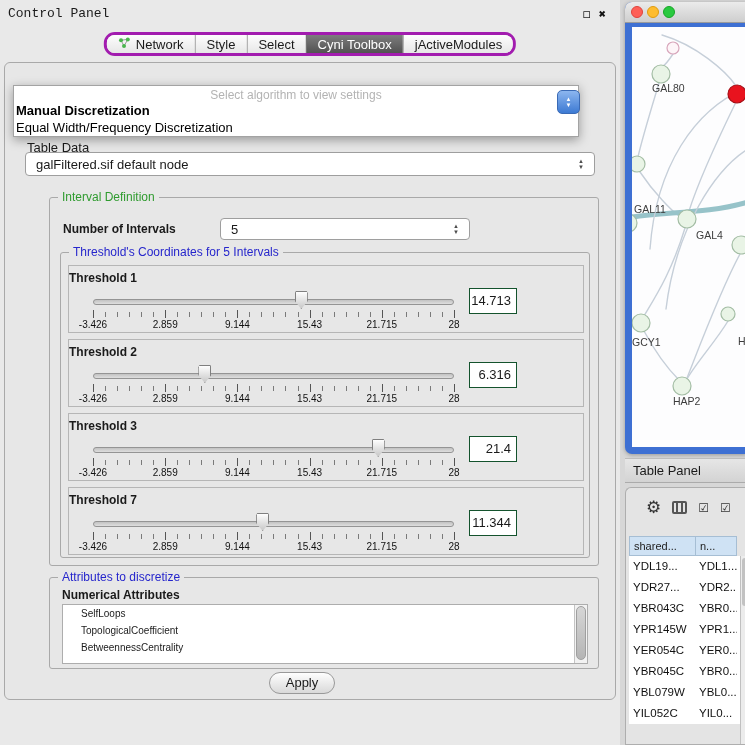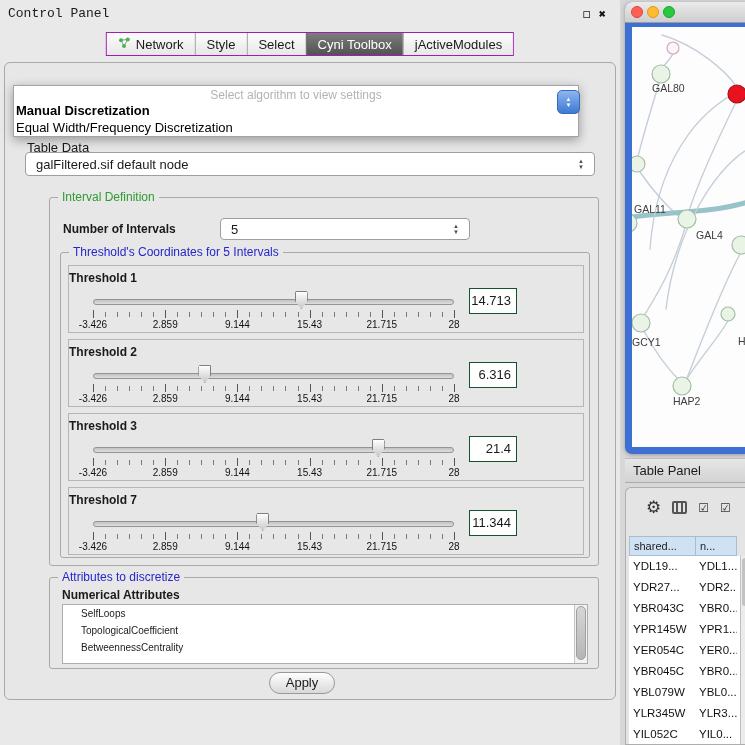--- a/index.html
+++ b/index.html
@@ -8,21 +8,21 @@
 #root{position:absolute;left:0;top:0;width:745px;height:745px;overflow:hidden;}
 
 
 .left-panel{position:absolute;left:0;top:0;width:620px;height:745px;background:#e9e9e9;}
 .titlebar{position:absolute;left:0;top:0;width:100%;height:26px;font-family:Liberation Mono, monospace;}
 .tb-title{position:absolute;left:8px;top:6px;font-size:13px;}
 .tb-icons{position:absolute;right:14px;top:5px;display:flex;gap:8px;align-items:center;}
 .icon-float::before{content:"\25FB";font-size:13px;color:#222;}
 .icon-close::before{content:"\2716";font-size:12px;color:#111;}
 
-.tabstrip{position:absolute;display:flex;border:1px solid #a21caf;border-radius:0;overflow:hidden;height:24px;background:#f3f3f3;left:50%;transform:translateX(-50%);}
+.tabstrip{position:absolute;display:flex;border:3px solid #a21caf;border-radius:11px;overflow:hidden;height:24px;background:#f3f3f3;left:50%;transform:translateX(-50%);}
 #top-tabs{top:32px;}
 #bottom-tabs{top:704px;}
 .tab-seg{display:flex;align-items:center;gap:5px;padding:0 11px;font-size:13px;background:linear-gradient(#fdfdfd,#e7e7e7);border-left:1px solid #a5a5a5;white-space:nowrap;}
 .tab-seg:first-child{border-left:none;}
 .tab-seg.sel{background:linear-gradient(#7d7d7d,#525252);color:#fff;border-left-color:#5c5c5c;}
 
 .main-frame{position:absolute;left:4px;top:62px;width:612px;height:638px;background:#e7e7e7;border:1px solid #a9a9a9;border-radius:6px;}
 
 
 .algo-label{position:absolute;left:18px;top:12px;font-size:13px;font-weight:bold;color:#333;z-index:1;}
@@ -348,24 +348,20 @@
           </div>
           <div class="tr">
             <div class="td c0">YBR045C</div>
             <div class="td c1">YBR0...</div>
           </div>
           <div class="tr">
             <div class="td c0">YBL079W</div>
             <div class="td c1">YBL0...</div>
           </div>
           <div class="tr">
-            <div class="td c0">YLR345W</div>
-            <div class="td c1">YLR3...</div>
-          </div>
-          <div class="tr">
             <div class="td c0">YIL052C</div>
             <div class="td c1">YIL0...</div>
           </div>
         </div>
       <div class="tv-scroll">
         <div class="tv-thumb"></div>
       </div>
     </div>
   </div>
 

